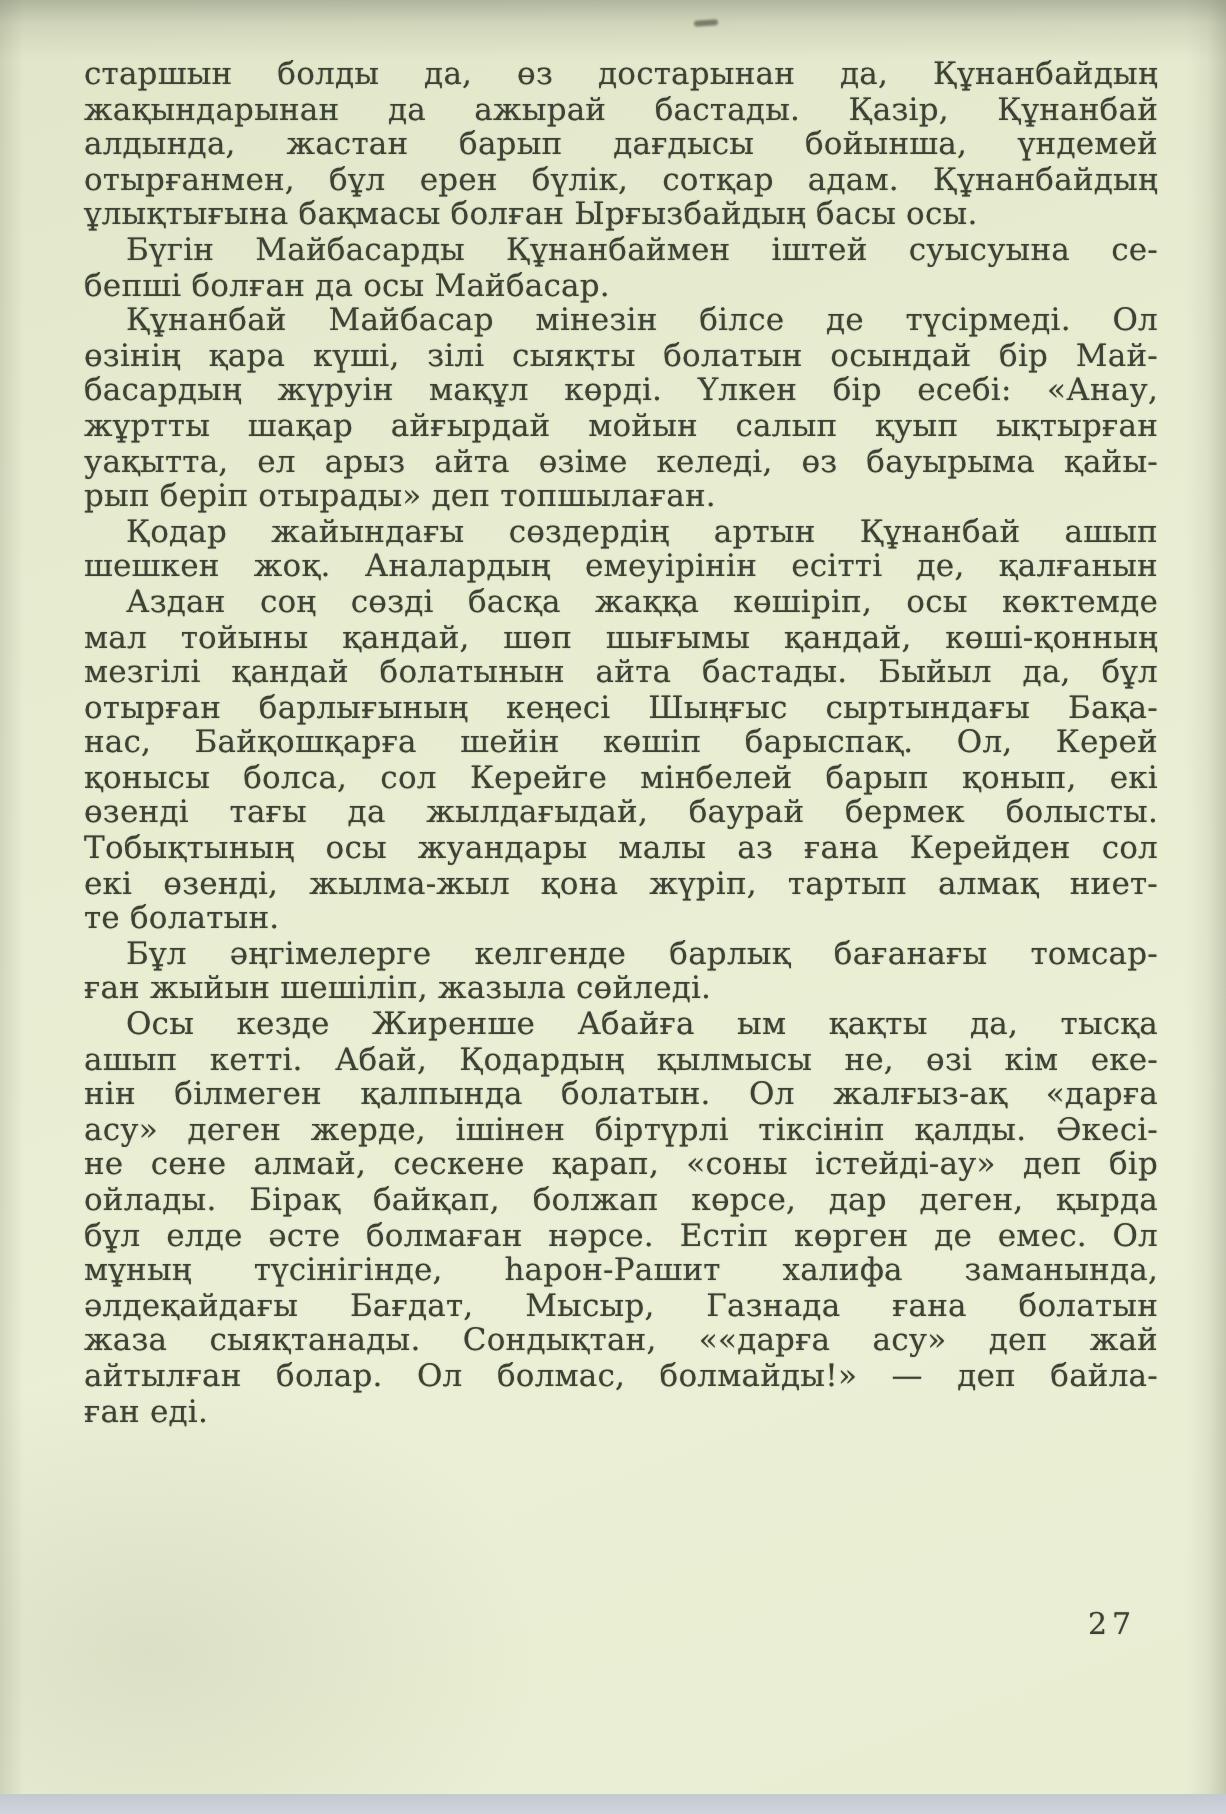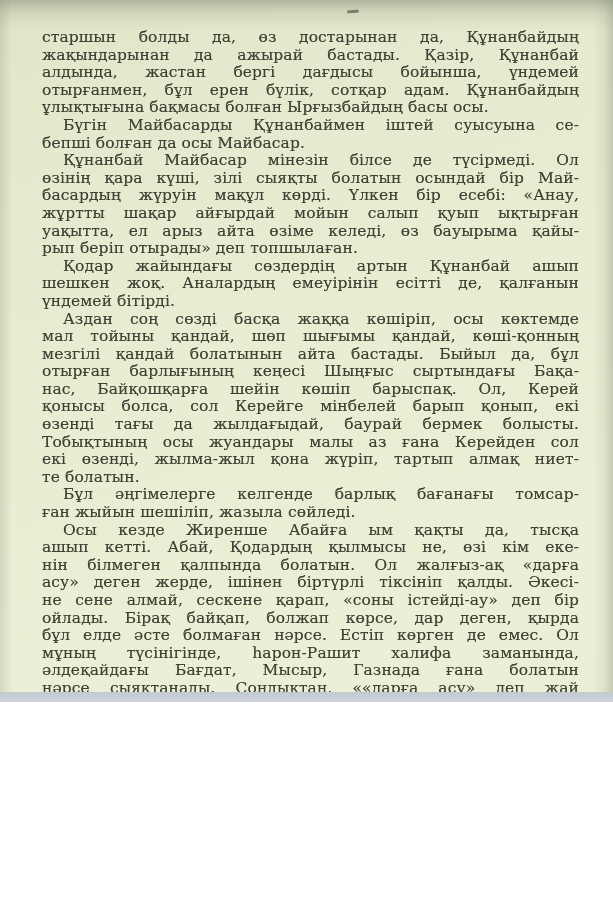--- a/index.html
+++ b/index.html
@@ -1,21 +1,21 @@
 <!DOCTYPE html>
 <html style="--paper: #e8ecd1; --ink: #3c4334; --bed: #ccd2da;"><head>
 <meta charset="utf-8">
 <style>
   html, body { margin: 0; padding: 0; }
   body { width: 613px; height: 907px; overflow: hidden; }
 
   .shot {
     position: relative;
     width: 613px;
-    height: 702px;
+    height: 907px;
     background: var(--bed, #ccd2da);
     overflow: hidden;
     font-family: "DejaVu Serif", "Liberation Serif", serif;
   }
 
   
   .paper {
     position: absolute;
     left: 0; top: 0;
     width: 613px; height: 897px;
@@ -87,40 +87,39 @@
 </head>
 <body>
 
 <div class="shot">
   <div class="paper">
     <div class="smudge"></div>
     <div class="textblock">
         <div class="paragraph">
           <div class="pline">старшын болды да, өз достарынан да, Құнанбайдың</div>
           <div class="pline">жақындарынан да ажырай бастады. Қазір, Құнанбай</div>
-          <div class="pline">алдында, жастан бергі дағдысы бойынша, үндемей</div>
+          <div class="pline">алдында, жастан барып дағдысы бойынша, үндемей</div>
           <div class="pline">отырғанмен, бұл ерен бүлік, сотқар адам. Құнанбайдың</div>
           <div class="pline last">ұлықтығына бақмасы болған Ырғызбайдың басы осы.</div>
         </div>
         <div class="paragraph">
           <div class="pline indent">Бүгін Майбасарды Құнанбаймен іштей суысуына се-</div>
           <div class="pline last">бепші болған да осы Майбасар.</div>
         </div>
         <div class="paragraph">
           <div class="pline indent">Құнанбай Майбасар мінезін білсе де түсірмеді. Ол</div>
           <div class="pline">өзінің қара күші, зілі сыяқты болатын осындай бір Май-</div>
           <div class="pline">басардың жүруін мақұл көрді. Үлкен бір есебі: «Анау,</div>
           <div class="pline">жұртты шақар айғырдай мойын салып қуып ықтырған</div>
           <div class="pline">уақытта, ел арыз айта өзіме келеді, өз бауырыма қайы-</div>
           <div class="pline last">рып беріп отырады» деп топшылаған.</div>
         </div>
         <div class="paragraph">
           <div class="pline indent">Қодар жайындағы сөздердің артын Құнанбай ашып</div>
           <div class="pline">шешкен жоқ. Аналардың емеуірінін есітті де, қалғанын</div>
-          <div class="pline last">үндемей бітірді.</div>
         </div>
         <div class="paragraph">
           <div class="pline indent">Аздан соң сөзді басқа жаққа көшіріп, осы көктемде</div>
           <div class="pline">мал тойыны қандай, шөп шығымы қандай, көші-қонның</div>
           <div class="pline">мезгілі қандай болатынын айта бастады. Быйыл да, бұл</div>
           <div class="pline">отырған барлығының кеңесі Шыңғыс сыртындағы Бақа-</div>
           <div class="pline">нас, Байқошқарға шейін көшіп барыспақ. Ол, Керей</div>
           <div class="pline">қонысы болса, сол Керейге мінбелей барып қонып, екі</div>
           <div class="pline">өзенді тағы да жылдағыдай, баурай бермек болысты.</div>
           <div class="pline">Тобықтының осы жуандары малы аз ғана Керейден сол</div>
@@ -134,21 +133,21 @@
         <div class="paragraph">
           <div class="pline indent">Осы кезде Жиренше Абайға ым қақты да, тысқа</div>
           <div class="pline">ашып кетті. Абай, Қодардың қылмысы не, өзі кім еке-</div>
           <div class="pline">нін білмеген қалпында болатын. Ол жалғыз-ақ «дарға</div>
           <div class="pline">асу» деген жерде, ішінен біртүрлі тіксініп қалды. Әкесі-</div>
           <div class="pline">не сене алмай, сескене қарап, «соны істейді-ау» деп бір</div>
           <div class="pline">ойлады. Бірақ байқап, болжап көрсе, дар деген, қырда</div>
           <div class="pline">бұл елде әсте болмаған нәрсе. Естіп көрген де емес. Ол</div>
           <div class="pline">мұның түсінігінде, һарон-Рашит халифа заманында,</div>
           <div class="pline">әлдеқайдағы Бағдат, Мысыр, Газнада ғана болатын</div>
-          <div class="pline">нәрсе сыяқтанады. Сондықтан, ««дарға асу» деп жай</div>
+          <div class="pline">жаза сыяқтанады. Сондықтан, ««дарға асу» деп жай</div>
           <div class="pline">айтылған болар. Ол болмас, болмайды!» — деп байла-</div>
           <div class="pline last">ған еді.</div>
         </div>
       </div>
     <div class="pagenum">27</div>
   </div>
   <div class="bed-strip"></div>
 </div>
 
 </body></html>

